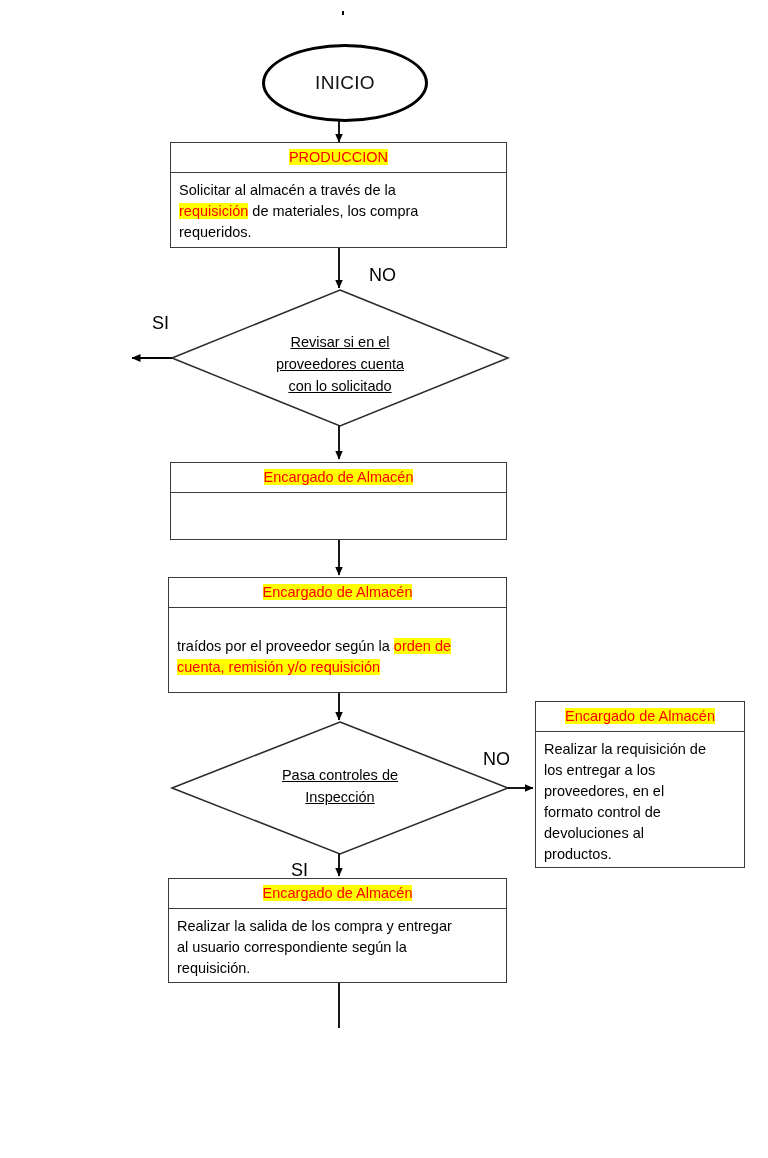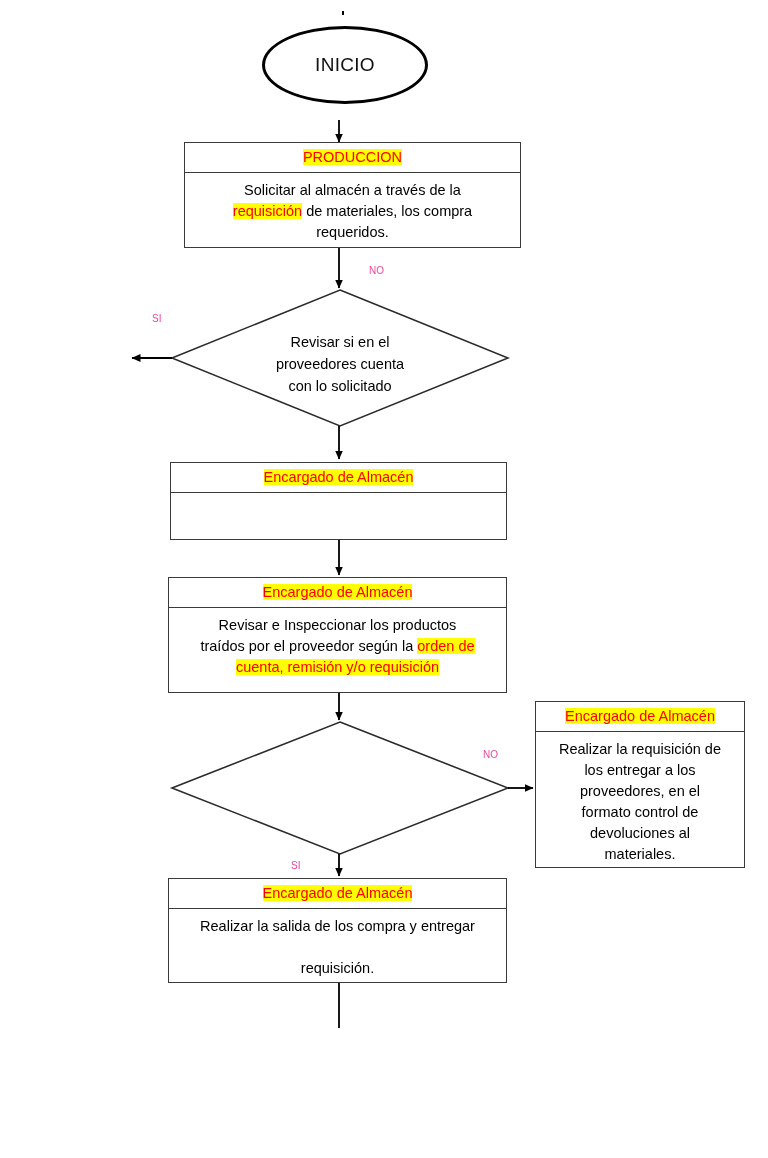--- a/index.html
+++ b/index.html
@@ -32,21 +32,21 @@
   }
   .node-header {
     box-sizing: border-box;
     border-bottom: 1px solid #3a3a3a;
     text-align: center;
     padding: 4px 2px 5px 2px;
     line-height: 1.25;
   }
   .node-body {
     box-sizing: border-box;
-    text-align: center;
+    text-align: left;
     padding: 7px 8px 7px 8px;
     line-height: 1.45;
     color: #000000;
     font-size: 14.5px;
   }
   .hl {
     background: #ffff00;
     color: #ff0000;
   }
   .hdr-text {
@@ -70,25 +70,26 @@
     border-width: 2px;
     font-size: 18px;
   }
   .diamond-text {
     position: absolute;
     text-align: center;
     font-size: 14.5px;
     line-height: 1.5;
     color: #000000;
     pointer-events: none;
+    text-decoration: underline;
   }
   .edge-label {
     position: absolute;
-    font-size: 10px;
-    color: #ec4899;
+    font-size: 18px;
+    color: #000000;
     white-space: nowrap;
   }
   .stray-dot {
     position: absolute;
     width: 2px;
     height: 4px;
     background: #000000;
   }
 </style>
 </head>
@@ -121,25 +122,25 @@
 
     <polygon points="340,722 508,788 340,854 172,788" fill="#ffffff" stroke="#2b2b2b" stroke-width="1.6"></polygon>
 
     <line x1="508" y1="788" x2="533" y2="788" stroke="#000000" stroke-width="1.8" marker-end="url(#arrow)"></line>
 
     <line x1="339" y1="854" x2="339" y2="876" stroke="#000000" stroke-width="1.8" marker-end="url(#arrow)"></line>
 
     <line x1="339" y1="983" x2="339" y2="1028" stroke="#000000" stroke-width="1.8"></line>
   </svg>
 
-  <div class="terminator" style="left:262px; top:26px; width:166px; height:78px;text-align:center;">
+  <div class="terminator" style="left:262px; top:44px; width:166px; height:78px;text-align:center;">
     <span>INICIO</span>
   </div>
 
-  <div class="node" style="left:184px; top:142px; width:337px; height:106px;">
+  <div class="node" style="left:170px; top:142px; width:337px; height:106px;">
     <div class="node-header">
       <span class="hdr-text hl">PRODUCCION</span>
     </div>
     <div class="node-body">
       <span>Solicitar al almacén a  través de la</span><br>
       <span class="hl">requisición</span><span> de materiales, los compra</span><br>
       <span>requeridos.</span>
     </div>
   </div>
 
@@ -156,49 +157,53 @@
     <div class="node-header">
       <span class="hdr-text hl">Encargado de Almacén</span>
     </div>
   </div>
 
   <div class="node" style="left:168px; top:577px; width:339px; height:116px;">
     <div class="node-header">
       <span class="hdr-text hl">Encargado de Almacén</span>
     </div>
     <div class="node-body">
-      <span>Revisar e Inspeccionar los productos</span><br>
+      <br>
       <span>traídos por el proveedor según la </span><span class="hl">orden de</span><br>
       <span class="hl">cuenta, remisión y/o requisición</span>
     </div>
   </div>
 
+  <div class="diamond-text" style="left:202px; top:765px; width:276px;">
+    <span>Pasa controles de</span><br>
+    <span>Inspección</span>
+  </div>
 
   <div class="edge-label" style="left:483px; top:749px;">NO</div>
   <div class="edge-label" style="left:291px; top:860px;">SI</div>
 
   <div class="node" style="left:535px; top:701px; width:210px; height:167px;">
     <div class="node-header">
       <span class="hdr-text hl">Encargado de Almacén</span>
     </div>
     <div class="node-body">
       <span>Realizar la requisición de</span><br>
       <span>los entregar  a los</span><br>
       <span>proveedores, en el</span><br>
       <span>formato control de</span><br>
       <span>devoluciones al</span><br>
-      <span>materiales.</span>
+      <span>productos.</span>
     </div>
   </div>
 
   <div class="node" style="left:168px; top:878px; width:339px; height:105px;">
     <div class="node-header">
       <span class="hdr-text hl">Encargado de Almacén</span>
     </div>
     <div class="node-body">
       <span>Realizar la salida de los compra y entregar</span><br>
-      <br>
+      <span>al usuario correspondiente según la</span><br>
       <span>requisición.</span>
     </div>
   </div>
 
 
 </div>
 
 </body></html>

